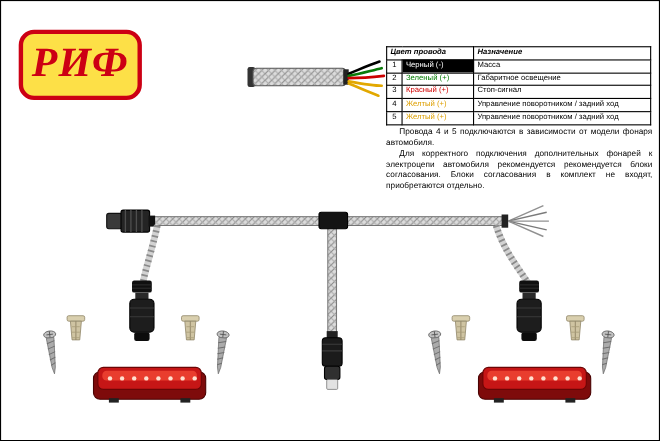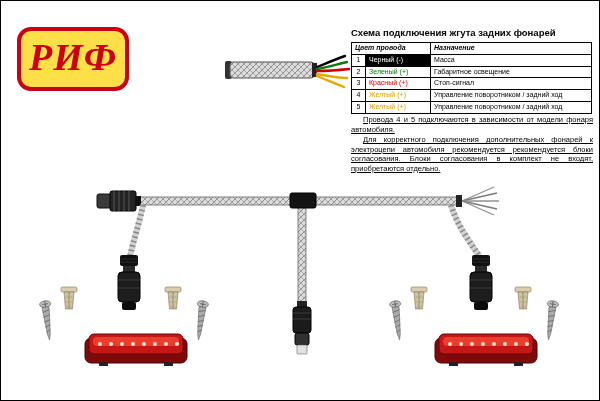--- a/index.html
+++ b/index.html
@@ -37,21 +37,21 @@
     border:1px solid #000; padding:1px 3px; line-height:1.25; text-align:left;
   }
   .wire-table th { font-style:italic; font-weight:bold; }
   .wire-table td.num { width:9px; text-align:center; padding:1px 2px; }
   .wire-table td.wire { width:58px; white-space:nowrap; }
 
   .notes {
     position:absolute; left:350px; top:114px; width:242px;
     font-size:7.5px; color:#000; text-align:justify; z-index:1;
   }
-  .notes p { margin:0 0 1px 0; text-indent:12px; line-height:1.28;text-decoration:underline; }
+  .notes p { margin:0 0 1px 0; text-indent:12px; line-height:1.28; }
 </style>
 </head>
 <body>
 
 <div class="page">
 
   <svg class="art" width="600" height="401" viewBox="0 0 600 401">
     <defs>
       <pattern id="braid" width="6" height="6" patternUnits="userSpaceOnUse">
         <rect width="6" height="6" fill="#dcdcdc"></rect>
@@ -173,21 +173,20 @@
     </g>
 
     <use href="#light-kit"></use>
     <use href="#light-kit" x="350"></use>
   </svg>
 
   <div class="logo" style="border-color: rgb(204, 0, 20);">
     <span style="color: rgb(204, 0, 20);">РИФ</span>
   </div>
 
-  <div class="title">Схема подключения жгута задних фонарей</div>
 
   <table class="wire-table">
     <thead>
       <tr>
         <th colspan="2">Цвет провода</th>
         <th>Назначение</th>
       </tr>
     </thead>
     <tbody>
       <tr>

